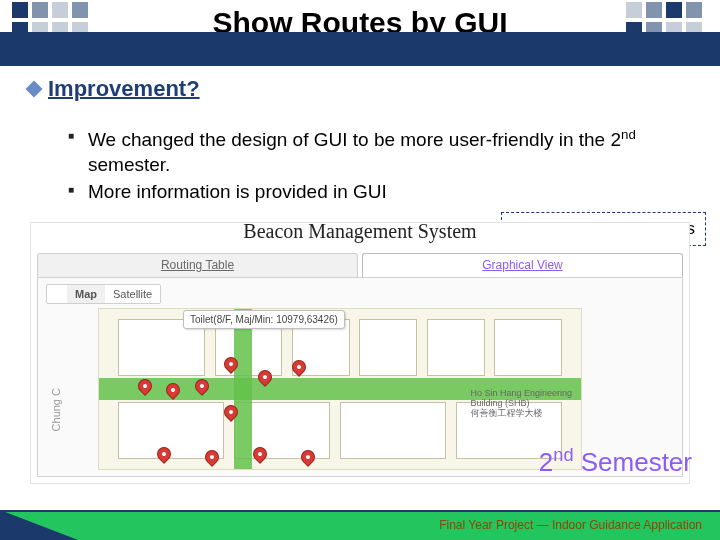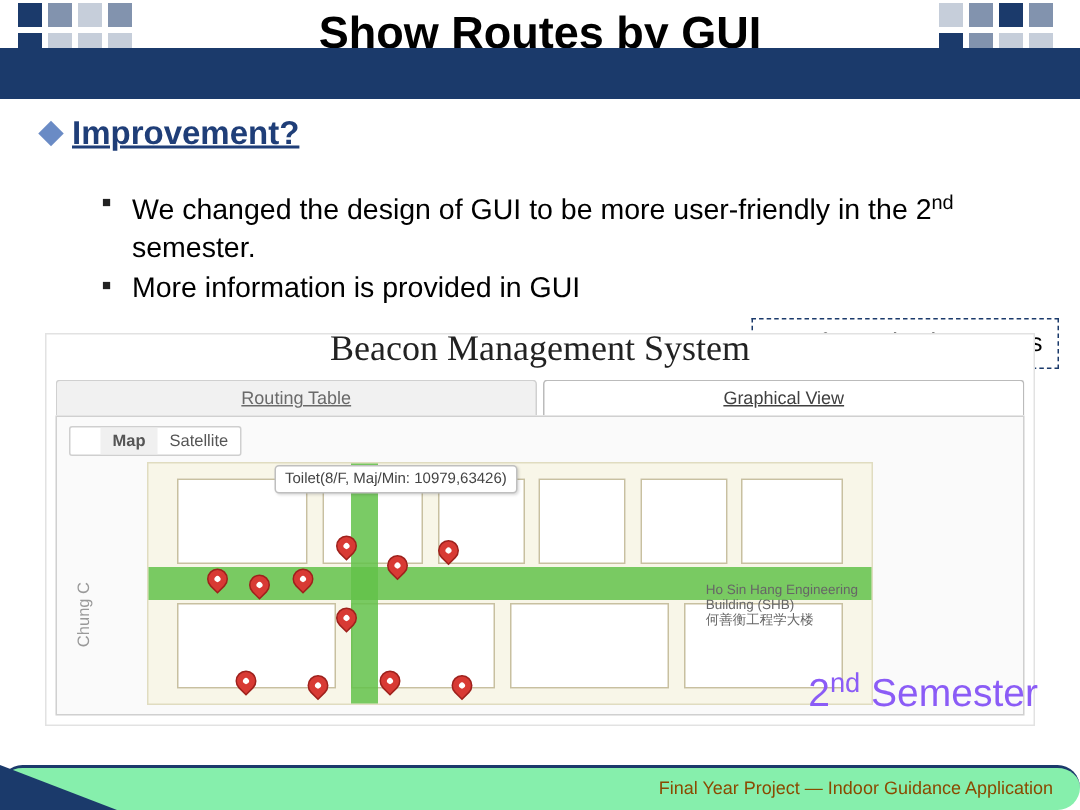--- a/index.html
+++ b/index.html
@@ -47,32 +47,32 @@
     border:1.5px dashed #1b3a6b; padding:6px 10px;
     font-size:17px; background:#fff;
   }
   .gui-area {
     position:absolute; top:222px; left:30px; right:30px; bottom:56px;
     border:1px solid #e2e2e2;
     background:#fff;
   }
   .gui-title {
     position:absolute; top:-3px; left:0; right:0; text-align:center;
-    font-family:"Times New Roman", serif; font-size:24px; color:#222;
+    font-family:"Times New Roman", serif; font-size:20px; color:#222;
   }
   .tab-row {
     position:absolute; top:30px; left:6px; right:6px; height:24px;
     display:flex; gap:4px;
   }
   .tab {
     flex:1; background:#f1f1f1; border:1px solid #d0d0d0; border-bottom:none;
     text-align:center; font-size:12px; color:#6a6a6a;
     line-height:22px; border-radius:3px 3px 0 0;text-decoration:underline;
   }
-  .tab.active { background:#fff; color:#404040; border-color:#bbb; }
+  .tab.active { background:#fff; color:#8b5cf6; border-color:#bbb; }
   .map-panel {
     position:absolute; top:54px; left:6px; right:6px; bottom:6px;
     border:1px solid #d0d0d0;
     background:#fafafa;
     overflow:hidden;
   }
   .map-toggle {
     position:absolute; top:6px; left:8px;
     display:flex; border:1px solid #cfcfcf; border-radius:2px; overflow:hidden;
     font-size:11px; background:#fff;
@@ -101,21 +101,21 @@
     position:absolute; right:110px; top:56%;
     font-size:9px; color:#666; line-height:1.1; text-align:left;
     max-width:110px;
   }
   .semester-label {
     position:absolute; right:28px; bottom:62px;
     font-size:26px; color:#8b5cf6;
   }
   .bottom-bar {
     position:absolute; left:0; right:0; bottom:0; height:30px;
-    background:#86efac; border-top:2px solid #1b3a6b;border-radius:15px;
+    background:#22c55e; border-top:2px solid #1b3a6b;
   }
   .bottom-bar .txt {
     position:absolute; right:18px; top:6px;
     font-size:12px; color:#8a4a00;
   }
   .bottom-accent {
     position:absolute; left:0; bottom:0;
     border-left:78px solid #1b3a6b;
     border-top:30px solid transparent;
     height:0; width:0;

